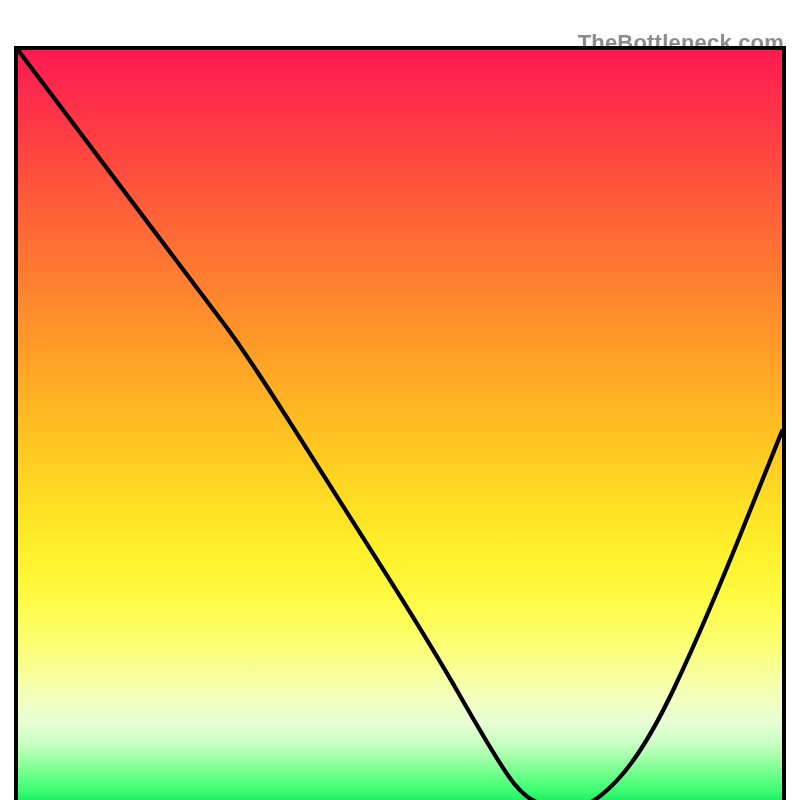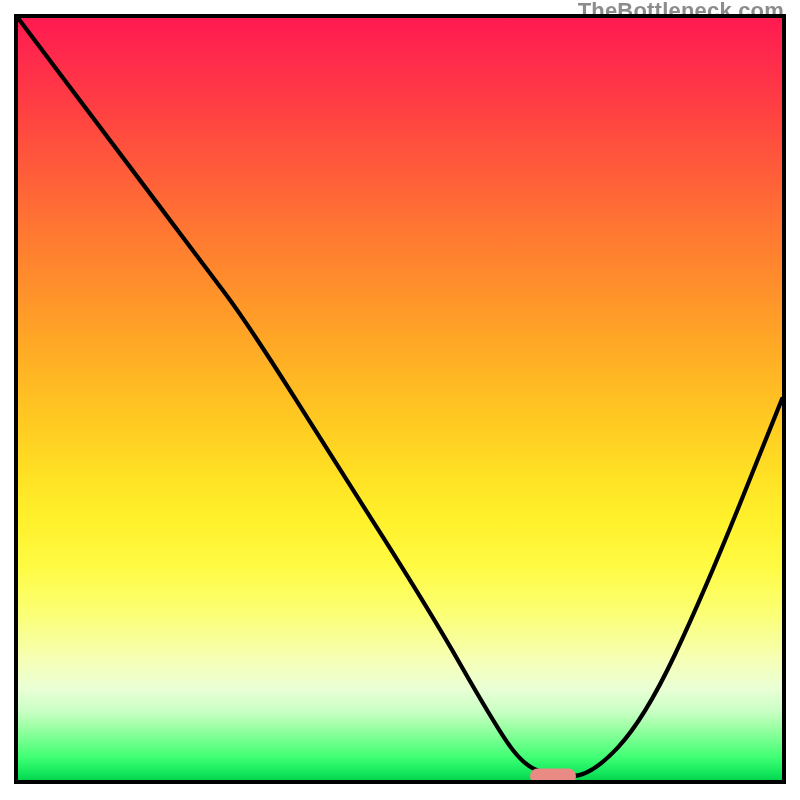--- a/index.html
+++ b/index.html
@@ -8,20 +8,21 @@
     width: 800px;
     height: 800px;
     background: #ffffff;
     font-family: Arial, Helvetica, sans-serif;
     overflow: hidden;
   }
   .chart-wrap {
     position: relative;
     width: 800px;
     height: 646px;
+    margin-top: 32px;
   }
   .plot-area {
     position: absolute;
     left: 14px;
     top: 14px;
     width: 772px;
     height: 770px;
     border: 4px solid #000;
     box-sizing: border-box;
     overflow: hidden;

